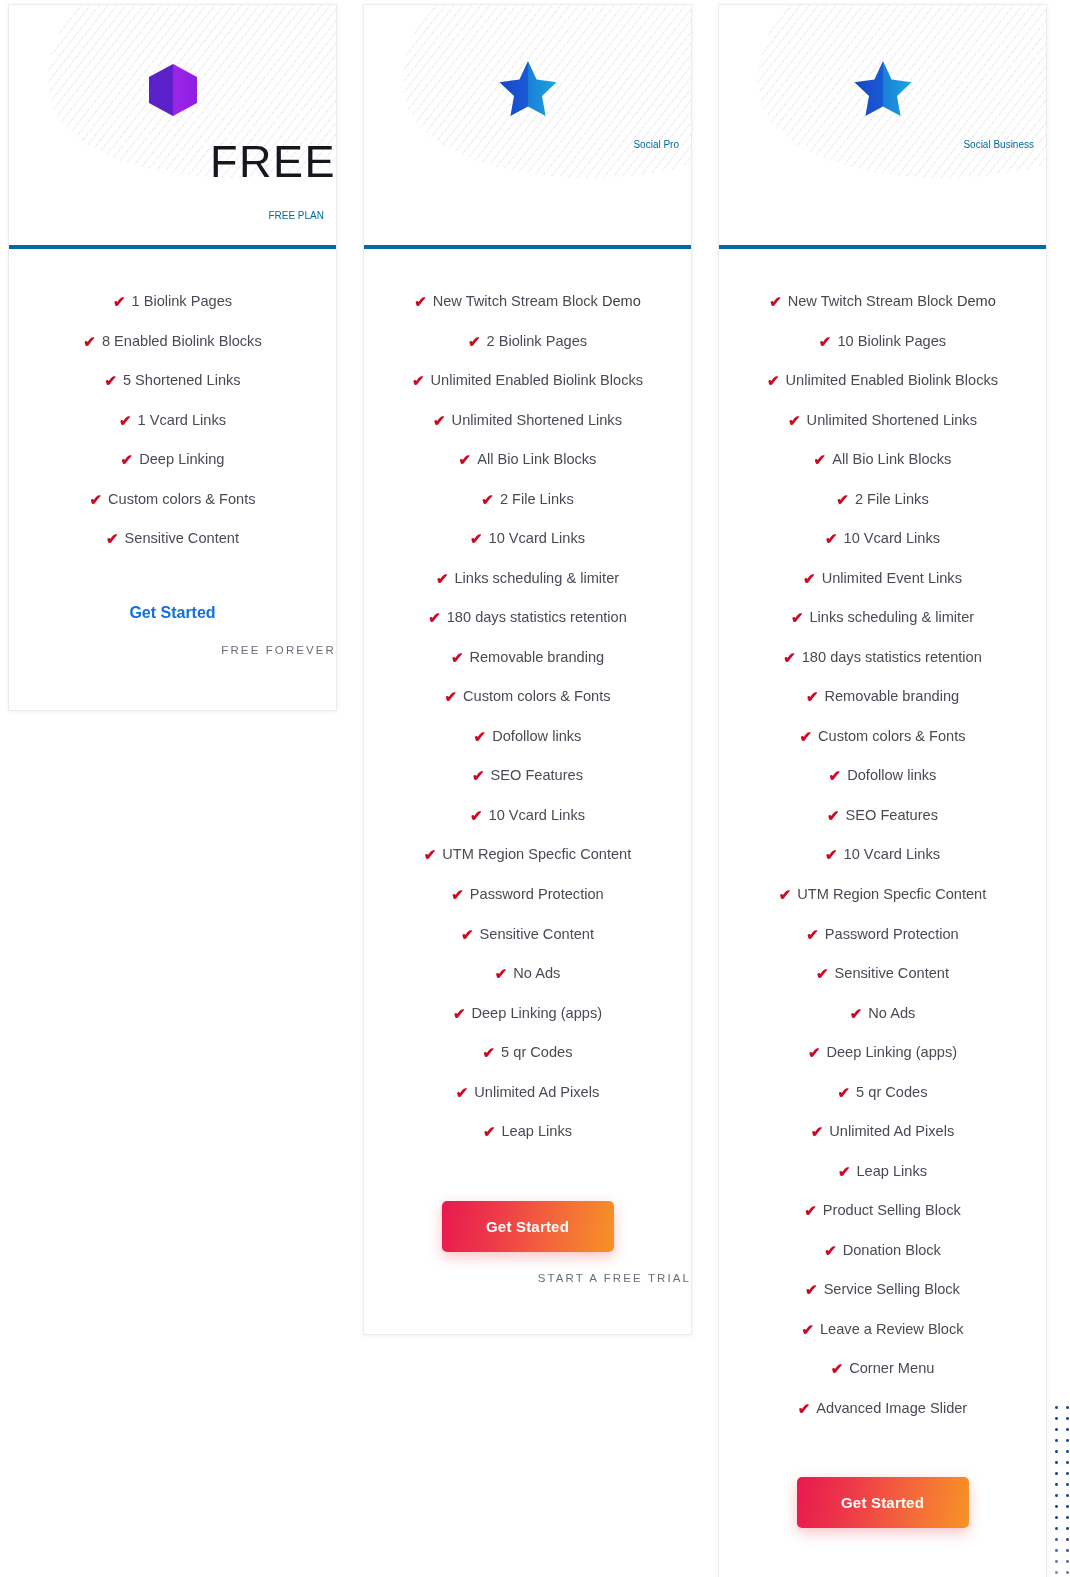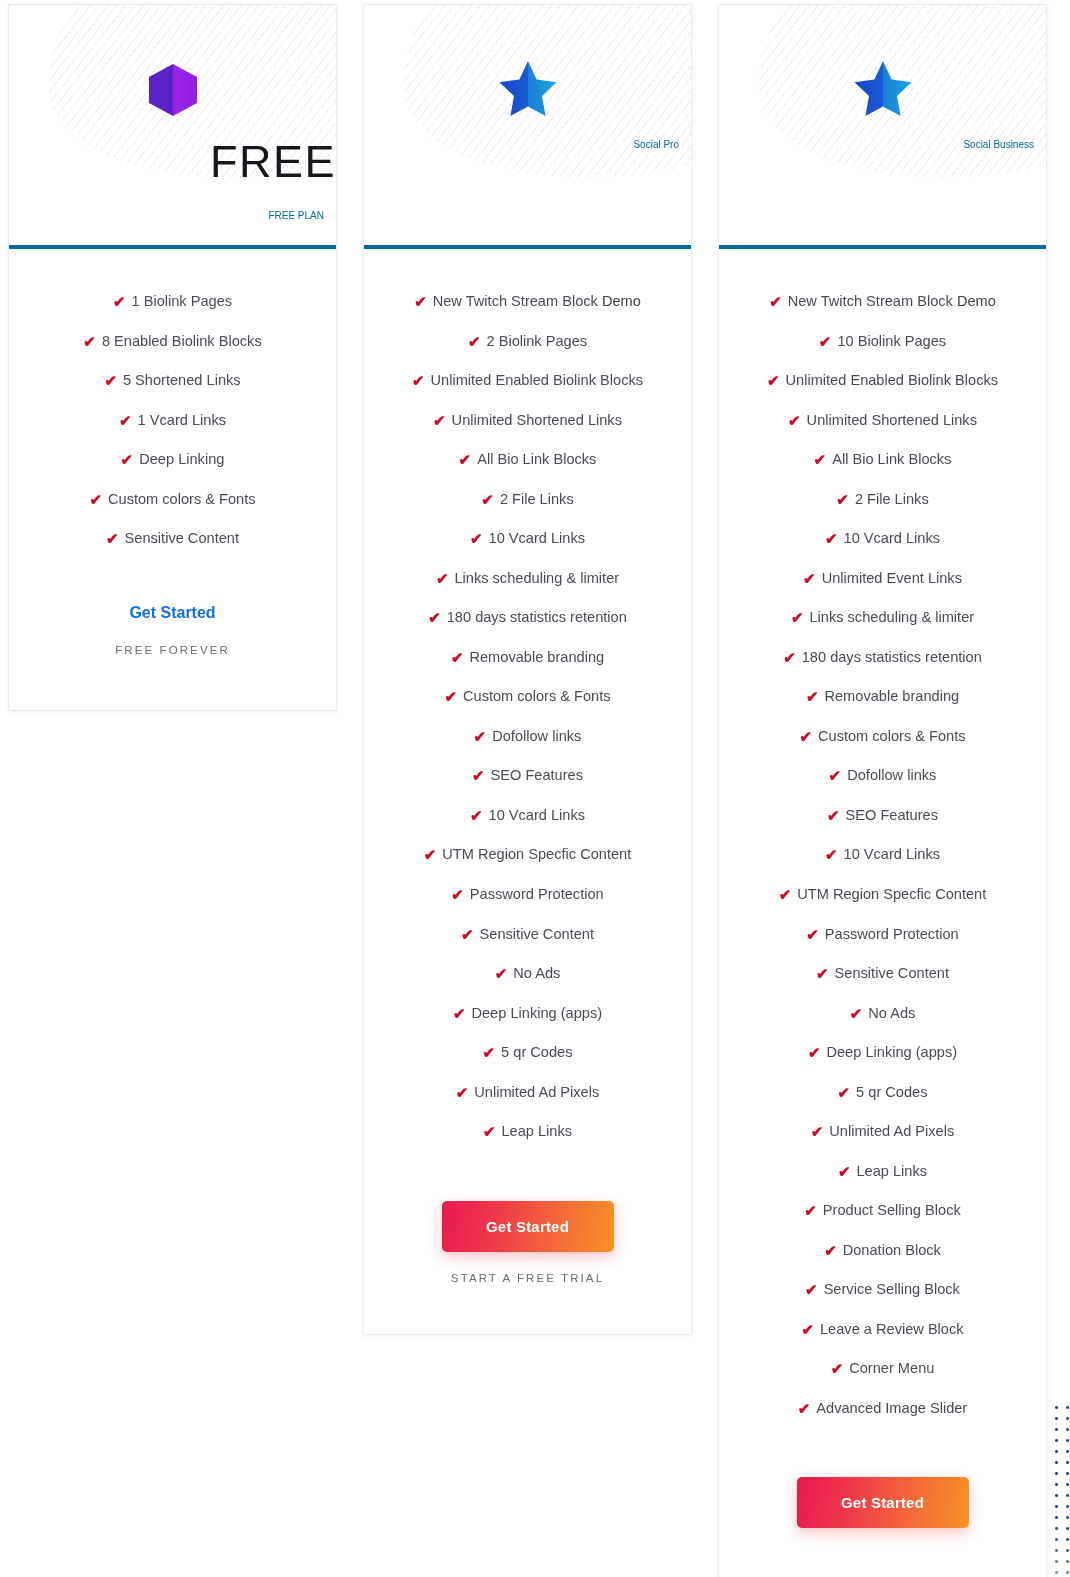--- a/index.html
+++ b/index.html
@@ -161,20 +161,21 @@
     background: linear-gradient(100deg, #e8194f 0%, #ee3a49 32%, #f4693a 66%, #f79325 100%);
     box-shadow: 0 5px 14px rgba(236,60,70,.30);
     margin-bottom: 20px;
   }
   .cta-sub {
     display: block;
     font-size: 11.5px;
     letter-spacing: 2.1px;
     color: #6b6b76;
     font-weight: 500;
+    text-align: right;
   }
 </style>
 </head>
 <body>
 
 <div id="stage">
   <div class="cards">
       <div class="card free">
         <div class="card-head">
           <div class="hatch-blob"></div>

